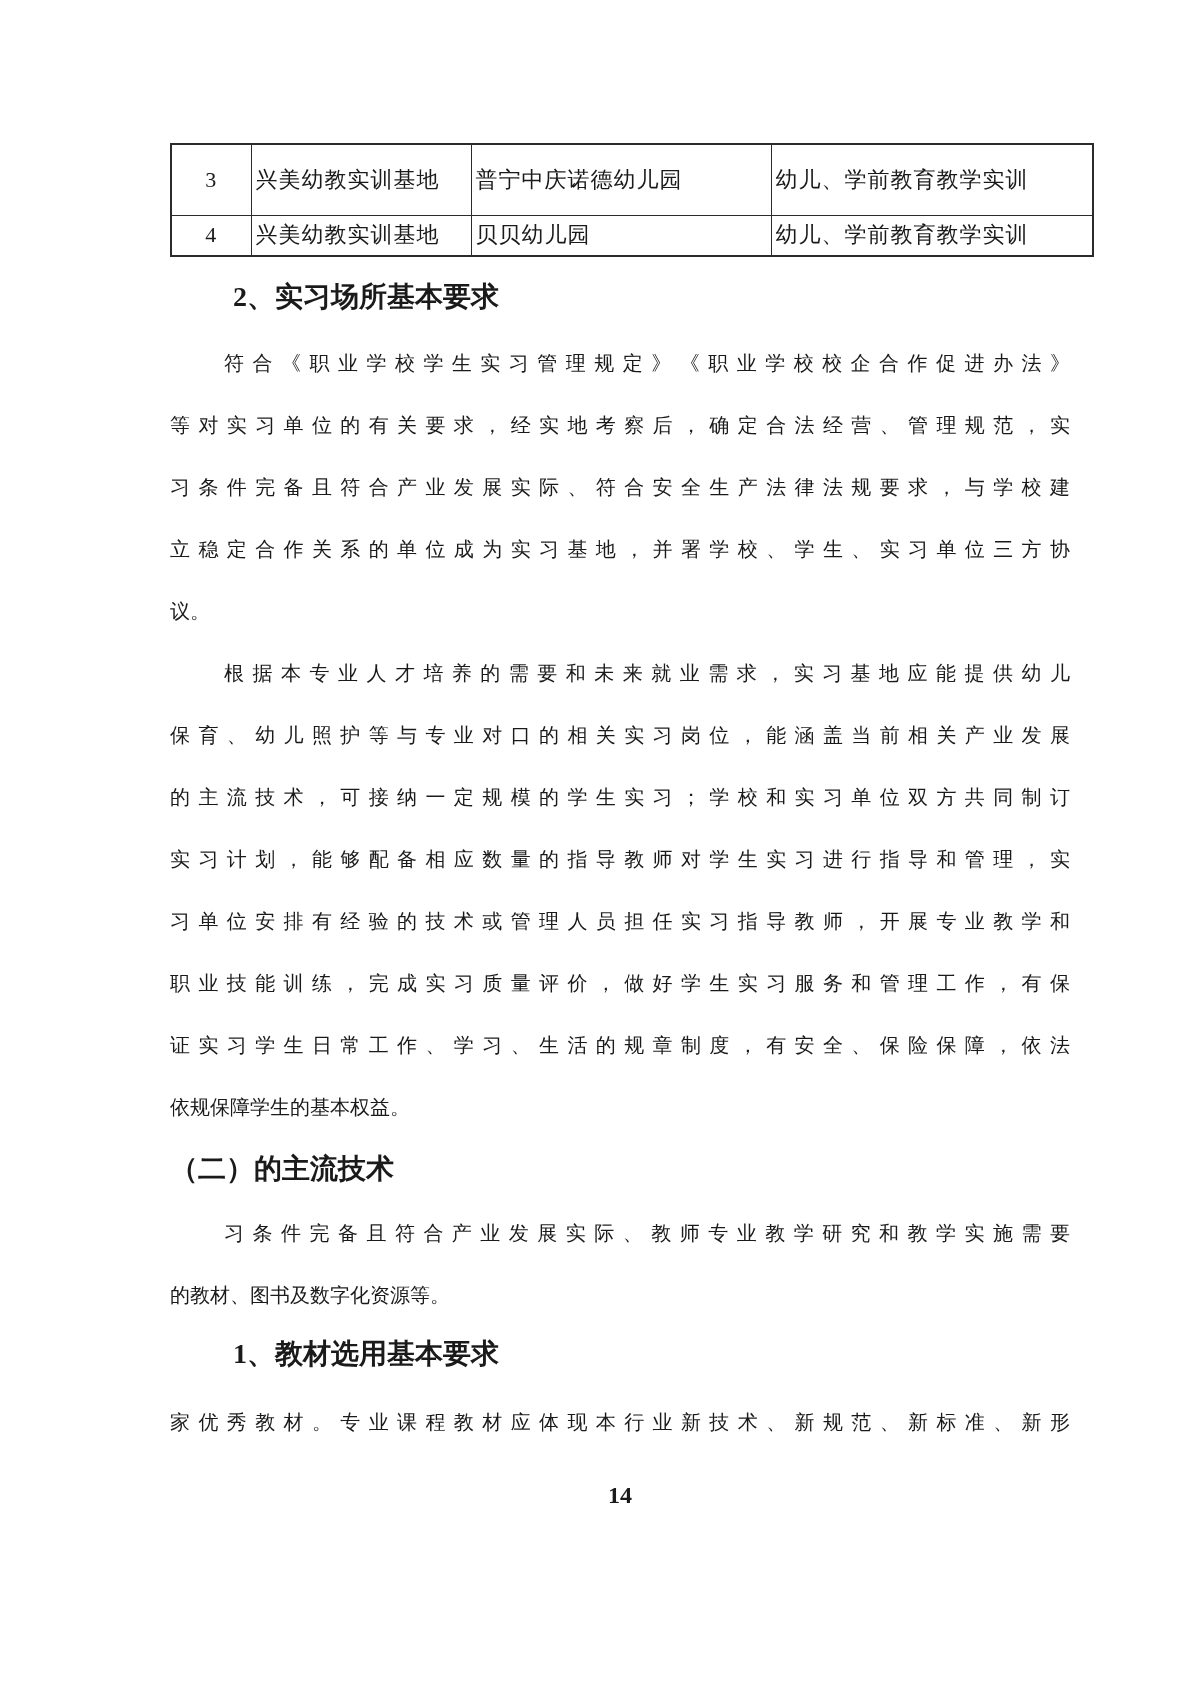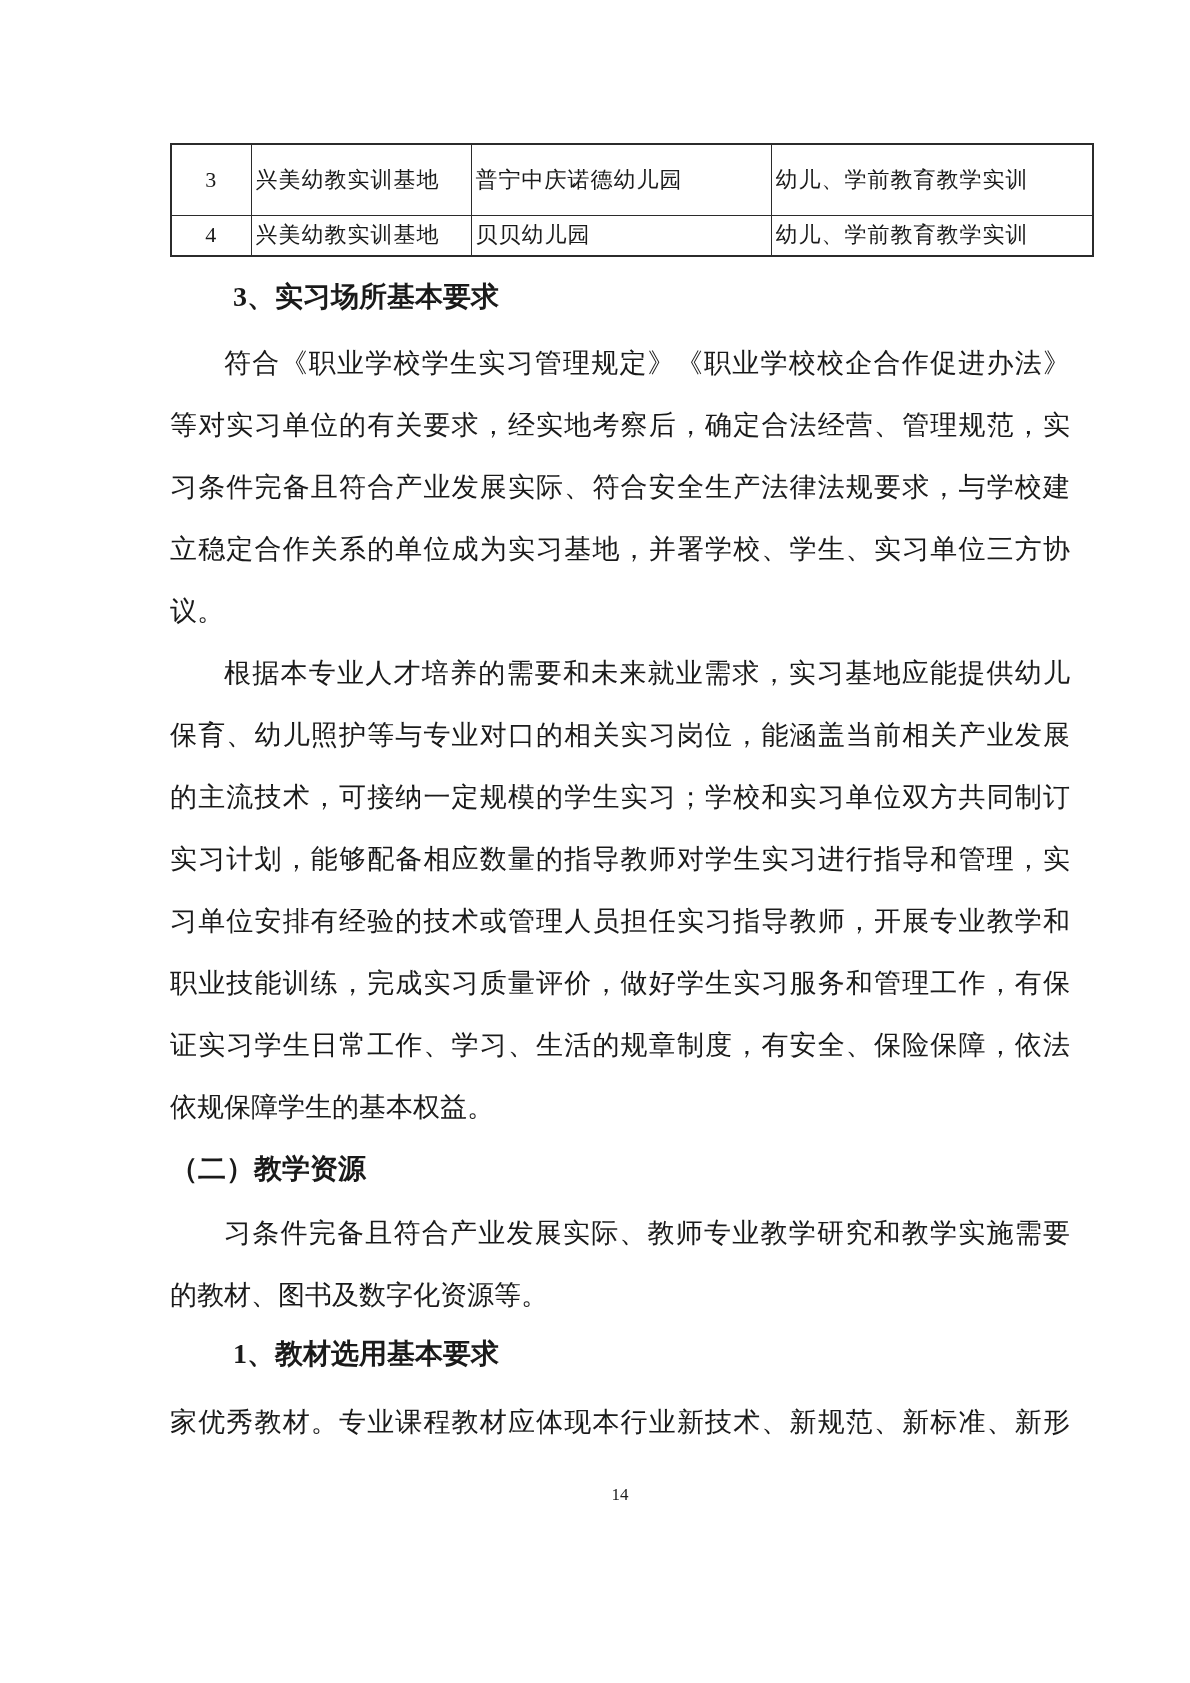--- a/index.html
+++ b/index.html
@@ -33,41 +33,42 @@
   table.doc-table tr:nth-child(2){height:41px;}
   table.doc-table td.c-num{text-align:center;padding:0;}
   
   .content{width:900px;margin:0 0 0 170px;}
   .heading{font-weight:bold;font-size:28px;line-height:28px;white-space:nowrap;}
   .heading.h-num{margin-left:63px;}
   .para{width:900px;}
   .line{
     height:62px;
     line-height:36px;
-    font-size:27px;
+    font-size:20px;
     white-space:nowrap;
   }
   .line.jl{text-align:justify;text-align-last:justify;white-space:normal;}
   .line.ll{text-align:left;}
   .line.indent{text-indent:54px;}
   
   .b0{margin-top:26px;}
   .b1{margin-top:34px;}
   .b2{margin-top:0;}
   .b3{margin-top:4px;}
   .b4{margin-top:32px;}
   .b5{margin-top:1px;}
   .b6{margin-top:36px;}
   .page-number{
     margin-top:17px;
     width:900px;
     margin-left:170px;
     text-align:center;
-    font-size:17px;
+    font-size:24px;
     line-height:24px;
+    font-weight:bold;
   }
 </style>
 </head>
 <body>
 
 <div class="page">
 
   <table class="doc-table">
     <colgroup>
       <col style="width:80px">
@@ -85,39 +86,39 @@
         <tr>
           <td class="c-num">4</td>
           <td>兴美幼教实训基地</td>
           <td>贝贝幼儿园</td>
           <td>幼儿、学前教育教学实训</td>
         </tr>
       </tbody>
   </table>
 
   <div class="content">
-      <div class="heading b0 h-num">3、实习场所基本要求</div>
+      <div class="heading b0 h-num">2、实习场所基本要求</div>
       <div class="para b1">
         <div class="line jl indent">符合《职业学校学生实习管理规定》《职业学校校企合作促进办法》</div>
         <div class="line jl">等对实习单位的有关要求，经实地考察后，确定合法经营、管理规范，实</div>
         <div class="line jl">习条件完备且符合产业发展实际、符合安全生产法律法规要求，与学校建</div>
         <div class="line jl">立稳定合作关系的单位成为实习基地，并署学校、学生、实习单位三方协</div>
         <div class="line ll">议。</div>
       </div>
       <div class="para b2">
         <div class="line jl indent">根据本专业人才培养的需要和未来就业需求，实习基地应能提供幼儿</div>
         <div class="line jl">保育、幼儿照护等与专业对口的相关实习岗位，能涵盖当前相关产业发展</div>
         <div class="line jl">的主流技术，可接纳一定规模的学生实习；学校和实习单位双方共同制订</div>
         <div class="line jl">实习计划，能够配备相应数量的指导教师对学生实习进行指导和管理，实</div>
         <div class="line jl">习单位安排有经验的技术或管理人员担任实习指导教师，开展专业教学和</div>
         <div class="line jl">职业技能训练，完成实习质量评价，做好学生实习服务和管理工作，有保</div>
         <div class="line jl">证实习学生日常工作、学习、生活的规章制度，有安全、保险保障，依法</div>
         <div class="line ll">依规保障学生的基本权益。</div>
       </div>
-      <div class="heading b3">（二）教学资源</div>
+      <div class="heading b3">（二）的主流技术</div>
       <div class="para b4">
         <div class="line jl indent">习条件完备且符合产业发展实际、教师专业教学研究和教学实施需要</div>
         <div class="line ll">的教材、图书及数字化资源等。</div>
       </div>
       <div class="heading b5 h-num">1、教材选用基本要求</div>
       <div class="para b6">
         <div class="line jl">家优秀教材。专业课程教材应体现本行业新技术、新规范、新标准、新形</div>
       </div>
     </div>
 

